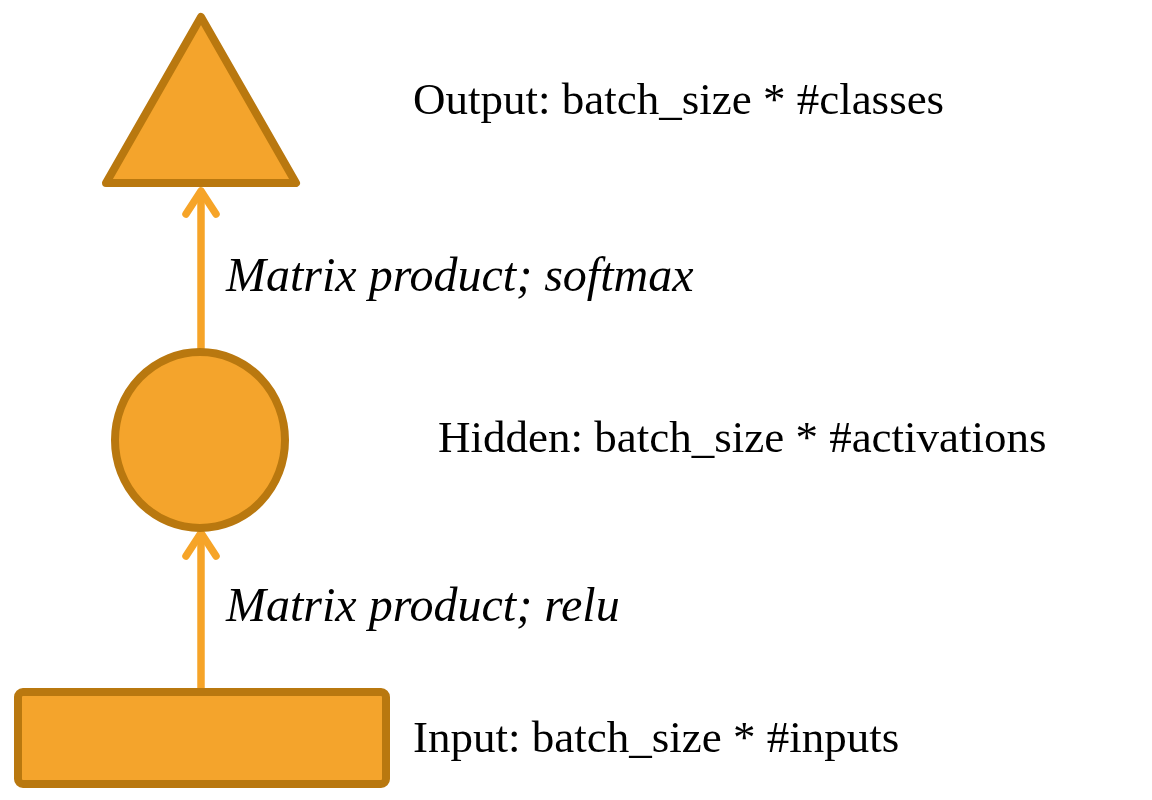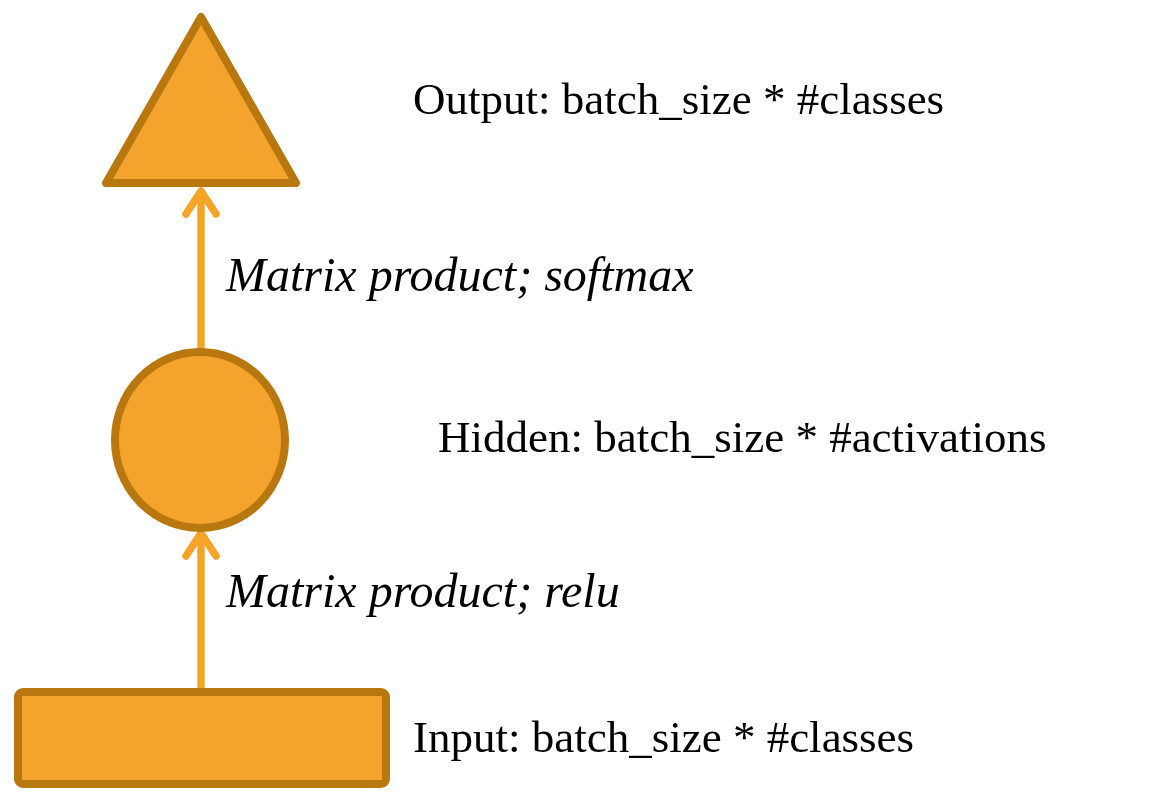--- a/index.html
+++ b/index.html
@@ -54,21 +54,21 @@
     font-size: 48px;
     font-style: italic;
     line-height: 1.15;
     white-space: nowrap;
     color: var(--text);
   }
   #output-label { left: 413px; top: 74px; }
   #hidden-label { left: 413px; top: 412px; margin-left: 25px; }
   #input-label  { left: 413px; top: 712px; }
   #softmax-label { left: 226px; top: 247px; }
-  #relu-label    { left: 226px; top: 563px; }
+  #relu-label    { left: 226px; top: 577px; }
 </style>
 </head>
 <body>
 
 <div class="stage">
 
   <svg class="diagram-svg" viewBox="0 0 1152 800" aria-hidden="true">
 
     <g>
       <line class="arrow-stroke" x1="201" y1="348" x2="201" y2="192"></line>
@@ -88,15 +88,15 @@
   </svg>
 
   <div class="node-label" id="output-label">Output: batch_size * #classes</div>
 
   <div class="edge-label" id="softmax-label">Matrix product; softmax</div>
 
   <div class="node-label" id="hidden-label">Hidden: batch_size * #activations</div>
 
   <div class="edge-label" id="relu-label">Matrix product; relu</div>
 
-  <div class="node-label" id="input-label">Input: batch_size * #classes</div>
+  <div class="node-label" id="input-label">Input: batch_size * #inputs</div>
 
 </div>
 
 </body></html>

